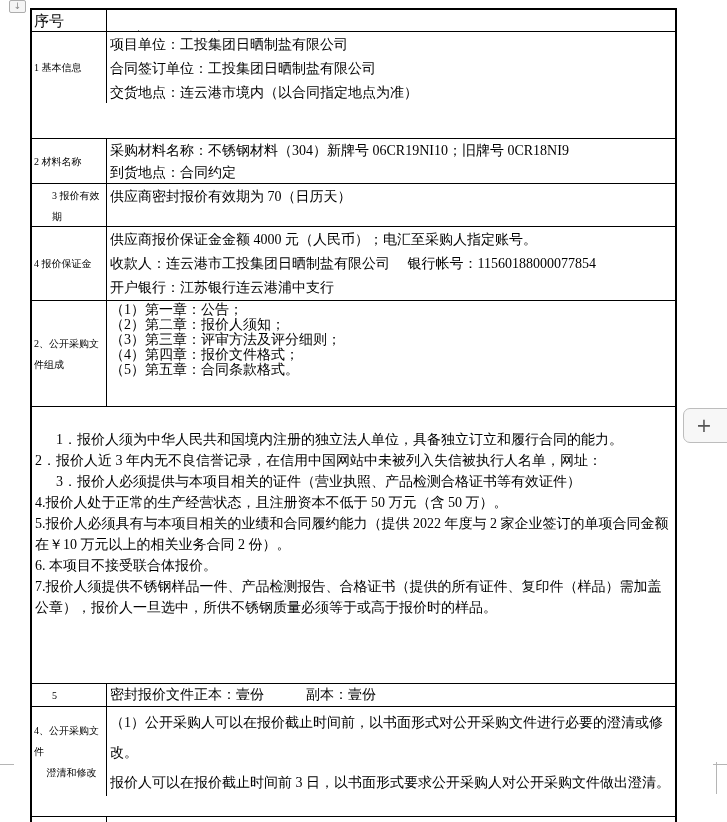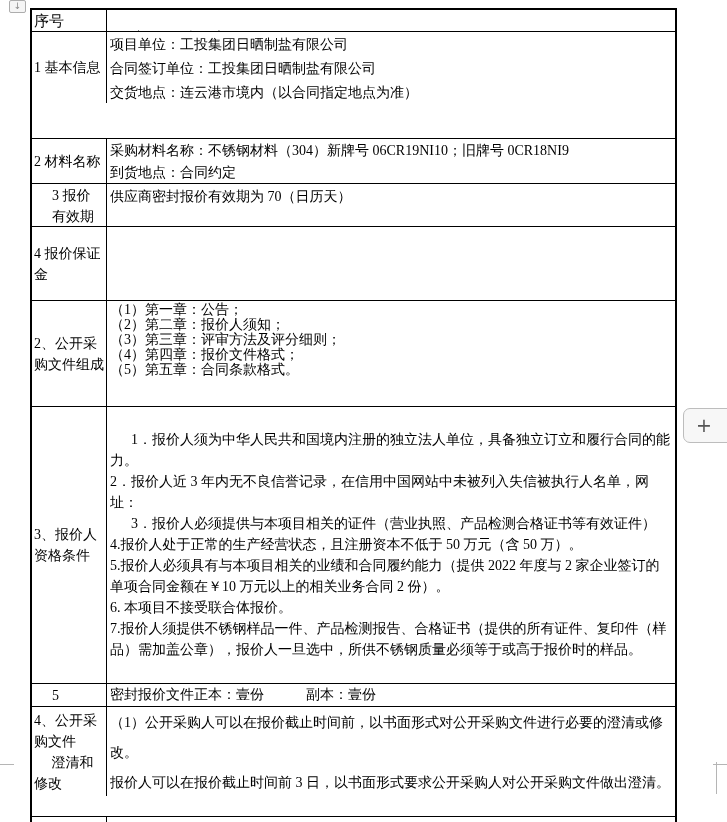--- a/index.html
+++ b/index.html
@@ -22,21 +22,21 @@
   .row {
     display: flex;
     border-top: 1px solid #000;
   }
   .row:first-child { border-top: none; }
   .label-cell {
     width: 75px;
     flex: 0 0 75px;
     border-right: 1px solid #000;
     padding: 1px 2px;
-    font-size: 14px;
+    font-size: 10px;
     line-height: 21px;
     white-space: pre-wrap;
     word-break: break-all;
     display: flex;
     align-items: center;
   }
   .label-cell > span { display: block; width: 100%; }
   .content-cell {
     flex: 1 1 auto;
     padding: 1px 4px 1px 3px;
@@ -165,37 +165,37 @@
     <div class="label-cell top-align">
       <span>3 报价有效期</span>
     </div>
     <div class="content-cell">供应商密封报价有效期为 70（日历天）</div>
   </div>
 
   <div class="row r3">
     <div class="label-cell">
       <span>4 报价保证金</span>
     </div>
+    <div class="content-cell">供应商报价保证金金额 4000 元（人民币）；电汇至采购人指定账号。
+收款人：连云港市工投集团日晒制盐有限公司　 银行帐号：11560188000077854
+开户银行：江苏银行连云港浦中支行</div>
   </div>
 
   <div class="row r4">
     <div class="label-cell">
       <span>2、公开采购文件组成</span>
     </div>
     <div class="content-cell">（1）第一章：公告；
 （2）第二章：报价人须知；
 （3）第三章：评审方法及评分细则；
 （4）第四章：报价文件格式；
 （5）第五章：合同条款格式。</div>
   </div>
 
   <div class="row r5">
-    <div class="label-cell">
-      <span>3、报价人资格条件</span>
-    </div>
     <div class="content-cell">
       <span>1．报价人须为中华人民共和国境内注册的独立法人单位，具备独立订立和履行合同的能力。
 2．报价人近 3 年内无不良信誉记录，在信用中国网站中未被列入失信被执行人名单，网址：</span>
       <span>3．报价人必须提供与本项目相关的证件（营业执照、产品检测合格证书等有效证件）
 4.报价人处于正常的生产经营状态，且注册资本不低于 50 万元（含 50 万）。
 5.报价人必须具有与本项目相关的业绩和合同履约能力（提供 2022 年度与 2 家企业签订的单项合同金额在￥10 万元以上的相关业务合同 2 份）。
 6. 本项目不接受联合体报价。
 7.报价人须提供不锈钢样品一件、产品检测报告、合格证书（提供的所有证件、复印件（样品）需加盖公章），报价人一旦选中，所供不锈钢质量必须等于或高于报价时的样品。</span>
       
     </div>

